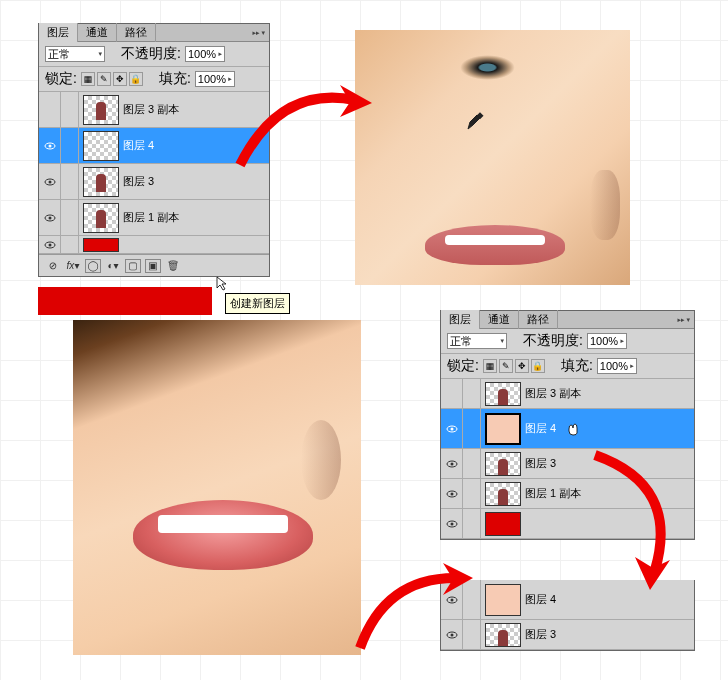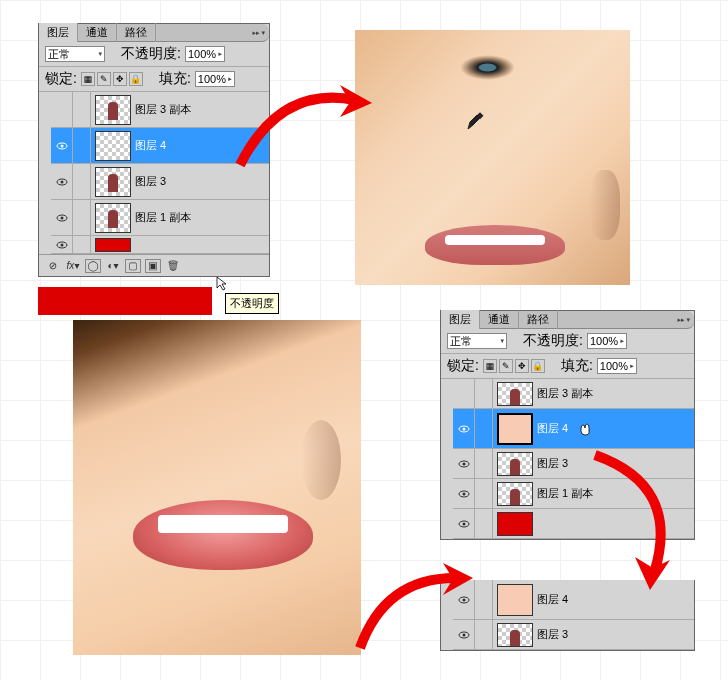--- a/index.html
+++ b/index.html
@@ -9,31 +9,31 @@
     background-image:
       linear-gradient(#f0f0f0 1px, transparent 1px),
       linear-gradient(90deg, #f0f0f0 1px, transparent 1px);
     background-size: 40px 40px;
     font-family: "Microsoft YaHei", sans-serif;
     font-size: 11px;
     position: relative;
     overflow: hidden;
   }
   .panel { position: absolute; background: #d4d4d4; border: 1px solid #666; }
-  .tabs { display: flex; background: #c0c0c0; border-bottom: 1px solid #888; height: 18px; align-items: center; border-radius: 7px; }
+  .tabs { display: flex; background: #c0c0c0; border-bottom: 1px solid #888; height: 18px; align-items: center; }
   .tab { padding: 2px 8px; border-right: 1px solid #999; cursor: pointer; font-size: 11px; }
   .tab.active { background: #d4d4d4; }
   .tab-arrow { margin-left: auto; padding: 0 4px; display: flex; gap: 2px; }
   .opts-row { display: flex; align-items: center; padding: 3px 6px; gap: 4px; background: #d4d4d4; border-bottom: 1px solid #aaa; }
   .opts-row .lbl { font-size: 14px; }
   .dropdown { display: inline-flex; align-items: center; background: #fff; border: 1px solid #888; padding: 0 2px; height: 16px; min-width: 60px; justify-content: space-between; font-size: 11px; }
   .pct { display: inline-flex; align-items: center; background: #fff; border: 1px solid #888; padding: 0 2px; height: 16px; min-width: 40px; justify-content: space-between; font-size: 11px; }
   .lock-icons { display: flex; gap: 2px; align-items: center; }
   .lock-icons .icon { width: 14px; height: 14px; border: 1px solid #999; display: flex; align-items: center; justify-content: center; font-size: 9px; }
-  .layers { background: #22c55e; margin-left: 12px; }
+  .layers { background: #22c55e; }
   .layer-row { display: flex; align-items: center; height: 36px; border-bottom: 1px solid #aaa; background: #d4d4d4; }
   .layer-row.selected { background: #3399ff; color: #fff; }
   .layer-row.short { height: 30px; }
   .vis-col { width: 22px; display: flex; align-items: center; justify-content: center; border-right: 1px solid #aaa; height: 100%; }
   .eye { width: 12px; height: 10px; }
   .link-col { width: 18px; border-right: 1px solid #aaa; height: 100%; }
   .thumb-wrap { width: 36px; height: 30px; margin: 0 4px; background: #fff; border: 1px solid #333; display: flex; align-items: center; justify-content: center; overflow: hidden; }
   .thumb-checker { width: 100%; height: 100%; background-image: linear-gradient(45deg,#ccc 25%,transparent 25%,transparent 75%,#ccc 75%),linear-gradient(45deg,#ccc 25%,transparent 25%,transparent 75%,#ccc 75%); background-size: 8px 8px; background-position: 0 0, 4px 4px; }
   .thumb-red { width: 100%; height: 100%; background: #d00; }
   .thumb-skin { width: 100%; height: 100%; background: #f7cbb4; }
@@ -160,21 +160,21 @@
     <span class="foot-icon">◐▾</span>
     <span class="foot-icon boxed">▢</span>
     <span class="foot-icon boxed">▣</span>
     <span class="foot-icon">🗑</span>
   </div>
 </div>
 
 <svg style="position:absolute; left:215px; top:275px;" width="16" height="16">
     <path d="M2 2 L2 13 L5 10 L8 15 L10 14 L7 9 L11 9 Z" fill="#fff" stroke="#000" stroke-width="0.8"></path>
   </svg>
-<div class="tooltip" style="left:225px; top:293px;">不透明度</div>
+<div class="tooltip" style="left:225px; top:293px;">创建新图层</div>
 
 <div class="red-block" style="left:38px; top:287px; width:174px; height:28px; z-index:-1;"></div>
 
 <div class="photo face1" style="left:355px; top:30px; width:275px; height:255px;">
 
   <div style="position:absolute; left:105px; top:25px; width:55px; height:25px; background: radial-gradient(ellipse at center,#4a7a8a 20%,#1a1a1a 25%,#b89878 55%,transparent 70%); border-radius:50%;"></div>
   <div style="position:absolute; right:10px; top:140px; width:30px; height:70px; background: linear-gradient(90deg, transparent, rgba(120,70,50,0.3)); border-radius:40%;"></div>
   <div style="position:absolute; left:70px; bottom:20px; width:140px; height:40px; background: linear-gradient(#d47a7a,#c05a5a); border-radius:50% 50% 40% 40%;"></div>
   <div style="position:absolute; left:90px; bottom:40px; width:100px; height:10px; background:#fff; border-radius:4px;"></div>
 </div>

